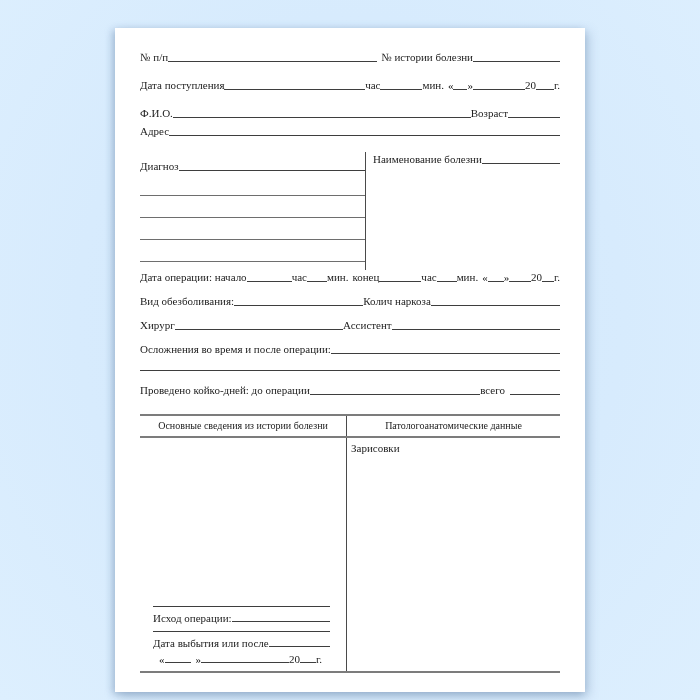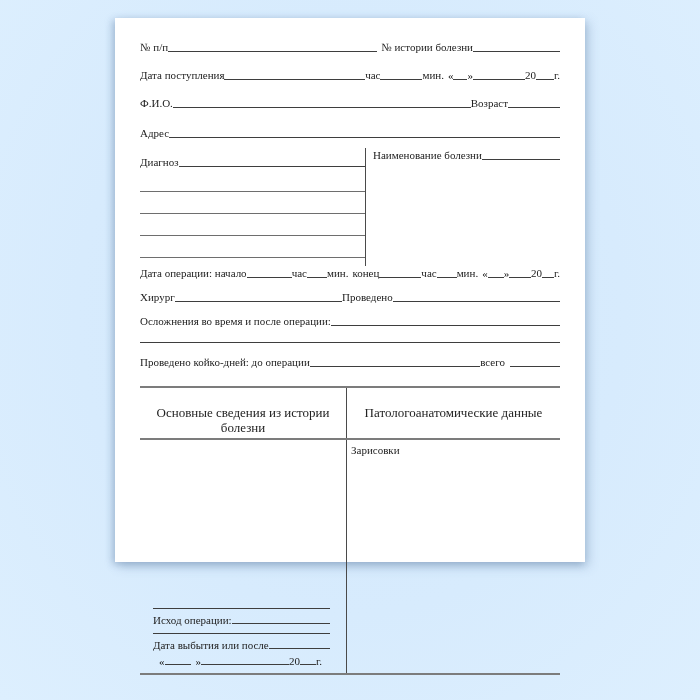--- a/index.html
+++ b/index.html
@@ -2,47 +2,47 @@
 <html><head>
 <meta charset="utf-8">
 <style>
   html,body{margin:0;padding:0;}
   body{
     width:700px;height:700px;overflow:hidden;
     background:radial-gradient(ellipse at 50% 45%, #d3e8fb 0%, #d7ebfd 55%, #ddeffe 100%);
     font-family:"Liberation Serif", serif;
   }
   .sheet{
-    position:absolute;left:115px;top:18px;width:470px;height:544px;
+    position:absolute;left:115px;top:28px;width:470px;height:664px;
     background:#ffffff;
     box-shadow:-3px 2px 7px rgba(110,140,175,.40), 3px 4px 10px rgba(110,140,175,.45);
   }
   .content{
     position:absolute;left:25px;right:25px;top:22px;bottom:0;
     font-size:11px;line-height:15px;color:#222;
   }
   .frow{display:flex;align-items:flex-end;}
   .lbl{white-space:pre;flex:0 0 auto;}
   .fill{flex:1 1 auto;height:0;border-bottom:1px solid #3e3e3e;margin-bottom:3px;min-width:6px;}
   .w12{flex:0 0 12px}.w14{flex:0 0 14px}.w16{flex:0 0 16px}.w18{flex:0 0 18px}
   .w20{flex:0 0 20px}.w26{flex:0 0 26px}.w42{flex:0 0 42px}.w45{flex:0 0 45px}
   .w50{flex:0 0 50px}.w52{flex:0 0 52px}.w87{flex:0 0 87px}
-  .mt10{margin-top:13px}.mt7{margin-top:15px}.mt9{margin-top:9px}
+  .mt10{margin-top:13px}.mt7{margin-top:3px}.mt9{margin-top:9px}
   .mt16{margin-top:0}.mt13{margin-top:13px}
   .gap4{margin-left:4px}.gap5{margin-left:5px}
   
-  .diagblock{display:flex;margin-top:7px;}
+  .diagblock{display:flex;margin-top:13px;}
   .diag-left{flex:0 0 225px;border-right:1px solid #4a4a4a;padding-bottom:8px;}
   .diag-left .frow{margin-top:7px;}
   .dline{height:21px;border-bottom:1px solid #6e6e6e;}
   .diag-right{flex:1 1 auto;padding-left:7px;}
   
   .ftable{margin-top:16px;border-top:2px solid #7c7c7c;border-bottom:2px solid #7c7c7c;}
   .thead{display:flex;border-bottom:2px solid #7c7c7c;align-items:stretch;}
-  .th{text-align:center;padding:17px 2px 3px;font-size:13px;}
+  .th{text-align:center;padding:2px 2px 3px;font-size:10px;}
   .th-left{flex:0 0 207px;border-right:1px solid #4a4a4a;box-sizing:border-box;}
   .th-right{flex:1 1 auto;}
   .tbody{display:flex;height:233px;align-items:stretch;}
   .td-left{
     flex:0 0 207px;border-right:1px solid #4a4a4a;box-sizing:border-box;
     display:flex;flex-direction:column;justify-content:flex-end;
     padding:0 16px 5px 13px;line-height:14px;
   }
   .td-right{flex:1 1 auto;display:flex;}
   .bline{height:0;border-bottom:1px solid #3e3e3e;margin:6px 0 4px;}
@@ -122,25 +122,31 @@
       <span class="lbl">мин.</span>
       <span class="lbl gap4">«</span>
       <span class="fill w16"></span>
       <span class="lbl">»</span>
       <span class="fill"></span>
       <span class="lbl">20</span>
       <span class="fill w12"></span>
       <span class="lbl">г.</span>
     </div>
 
+    <div class="frow mt9">
+      <span class="lbl">Вид обезболивания:</span>
+      <span class="fill"></span>
+      <span class="lbl">Колич наркоза</span>
+      <span class="fill"></span>
+    </div>
 
     <div class="frow mt9">
       <span class="lbl">Хирург</span>
       <span class="fill"></span>
-      <span class="lbl">Проведено</span>
+      <span class="lbl">Ассистент</span>
       <span class="fill"></span>
     </div>
 
     <div class="frow mt9">
       <span class="lbl">Осложнения во время и после операции:</span>
       <span class="fill"></span>
     </div>
     <div class="frow mt13">
       <span class="fill"></span>
     </div>

